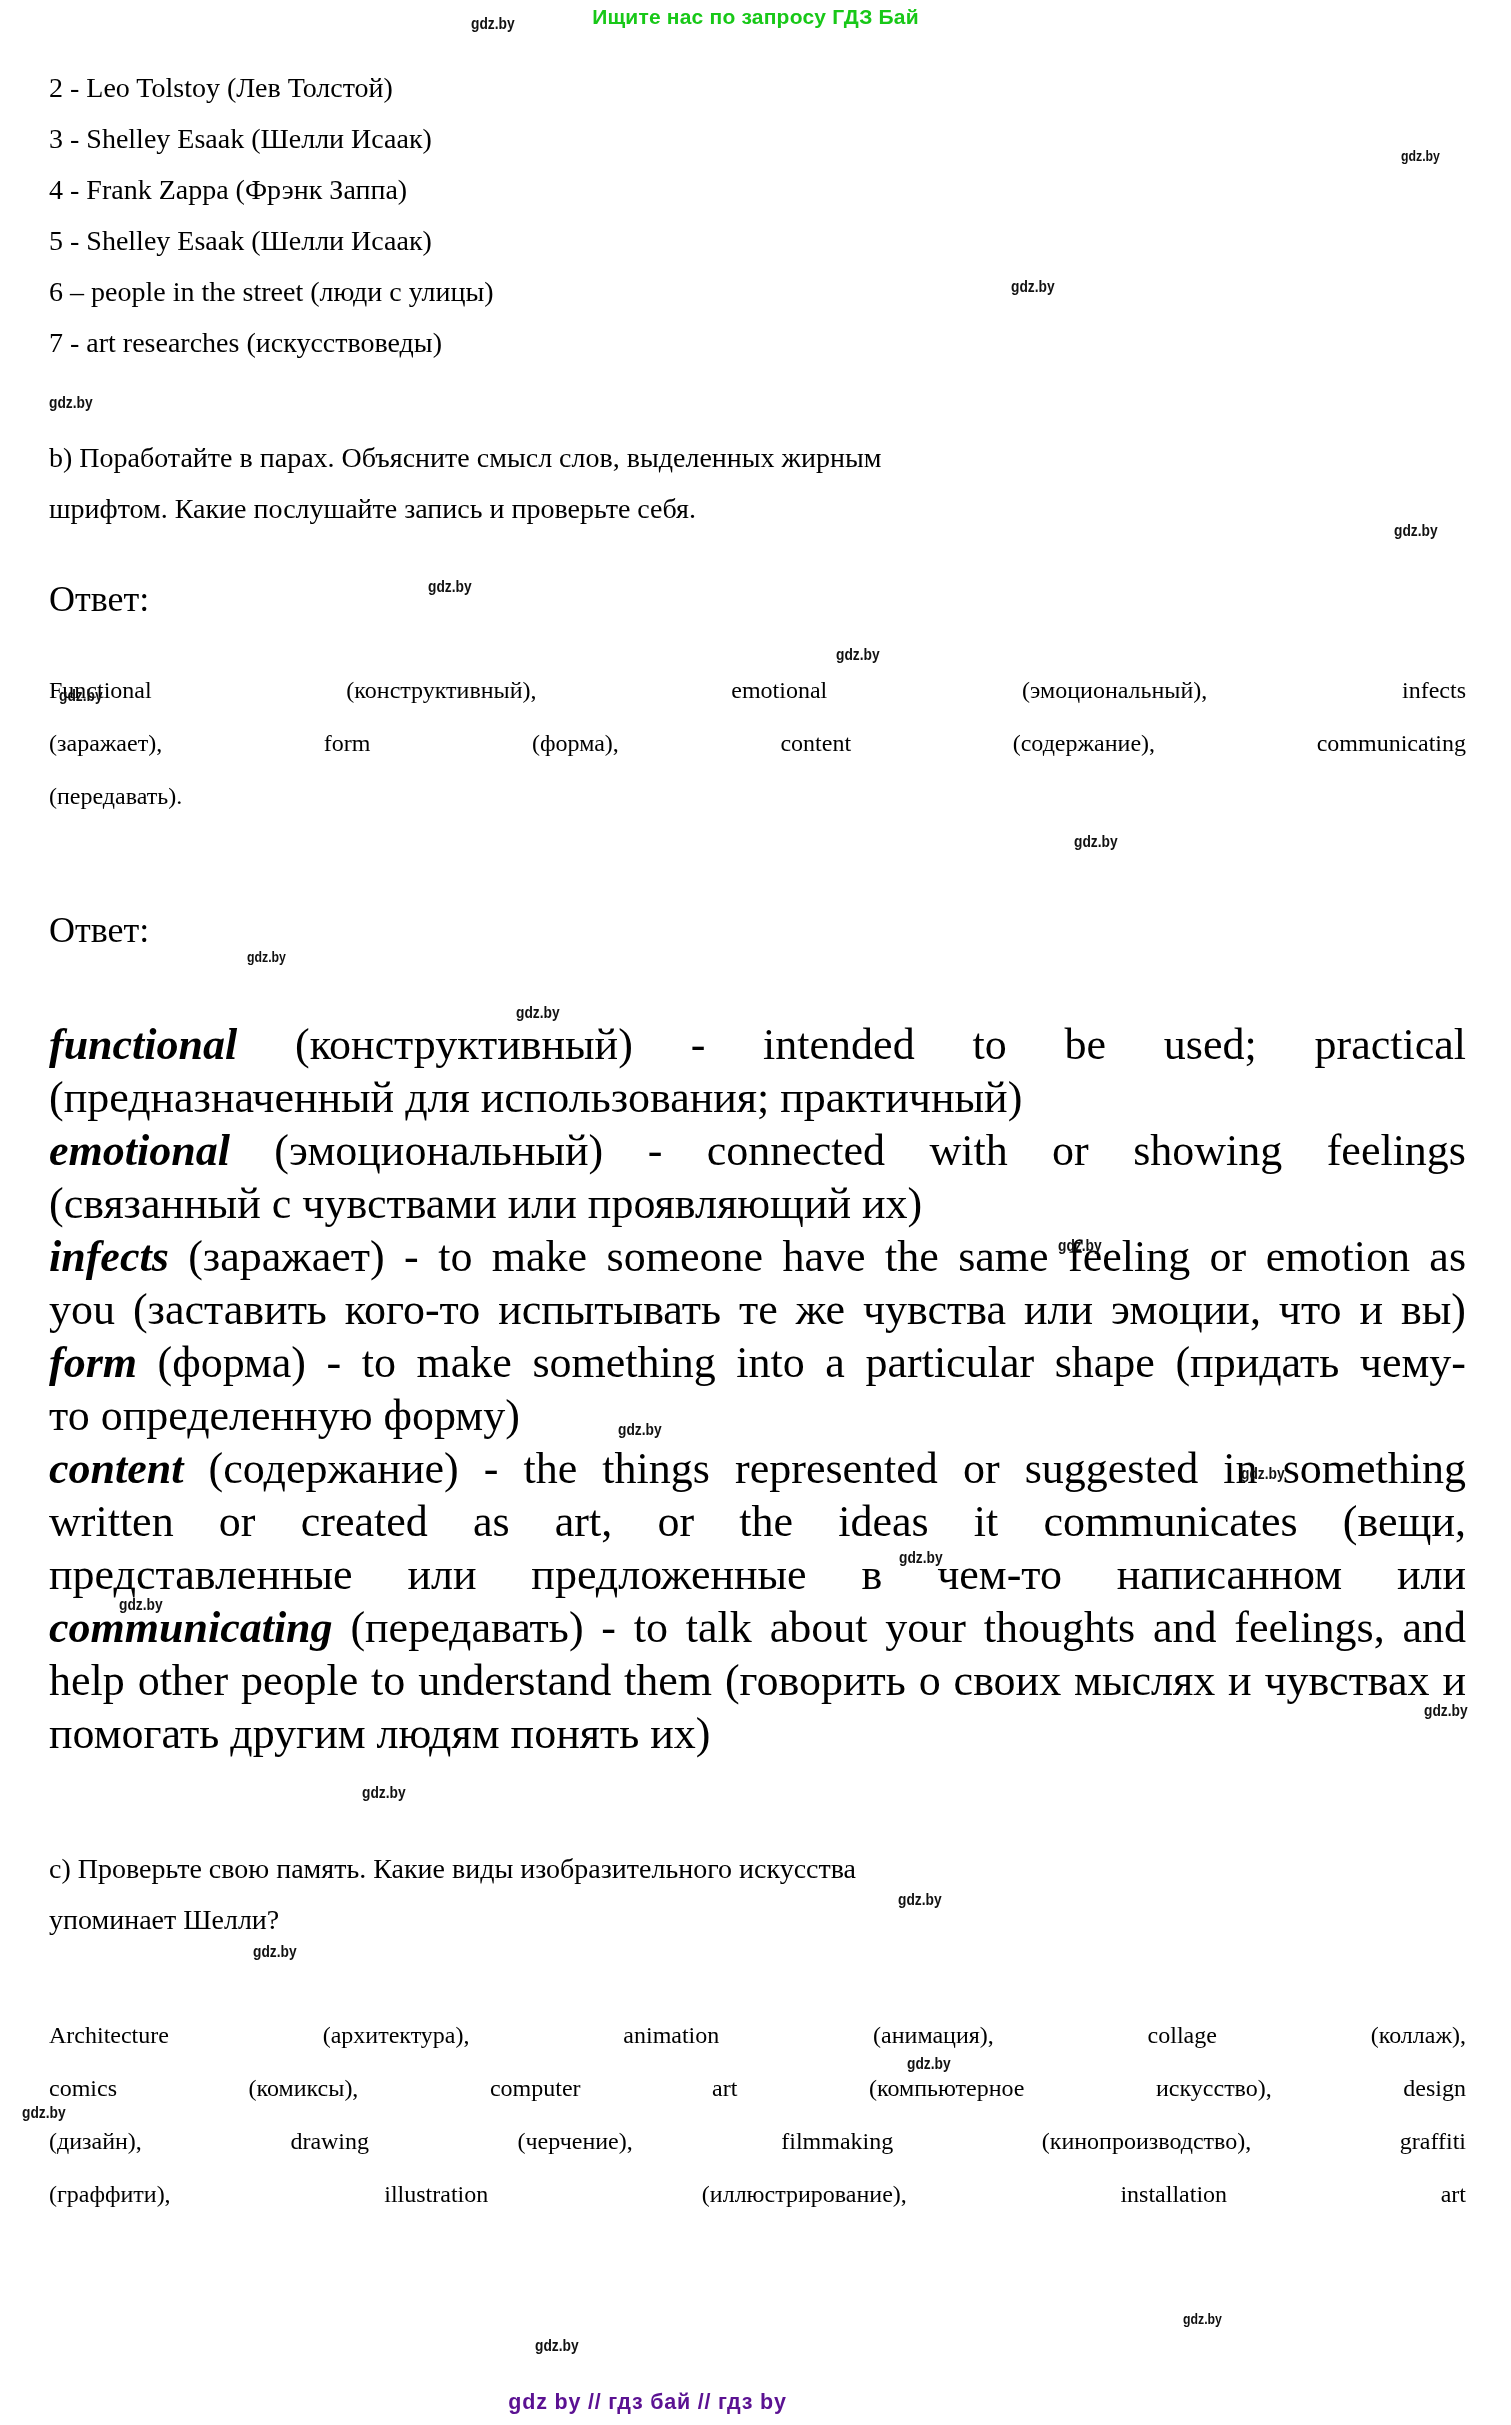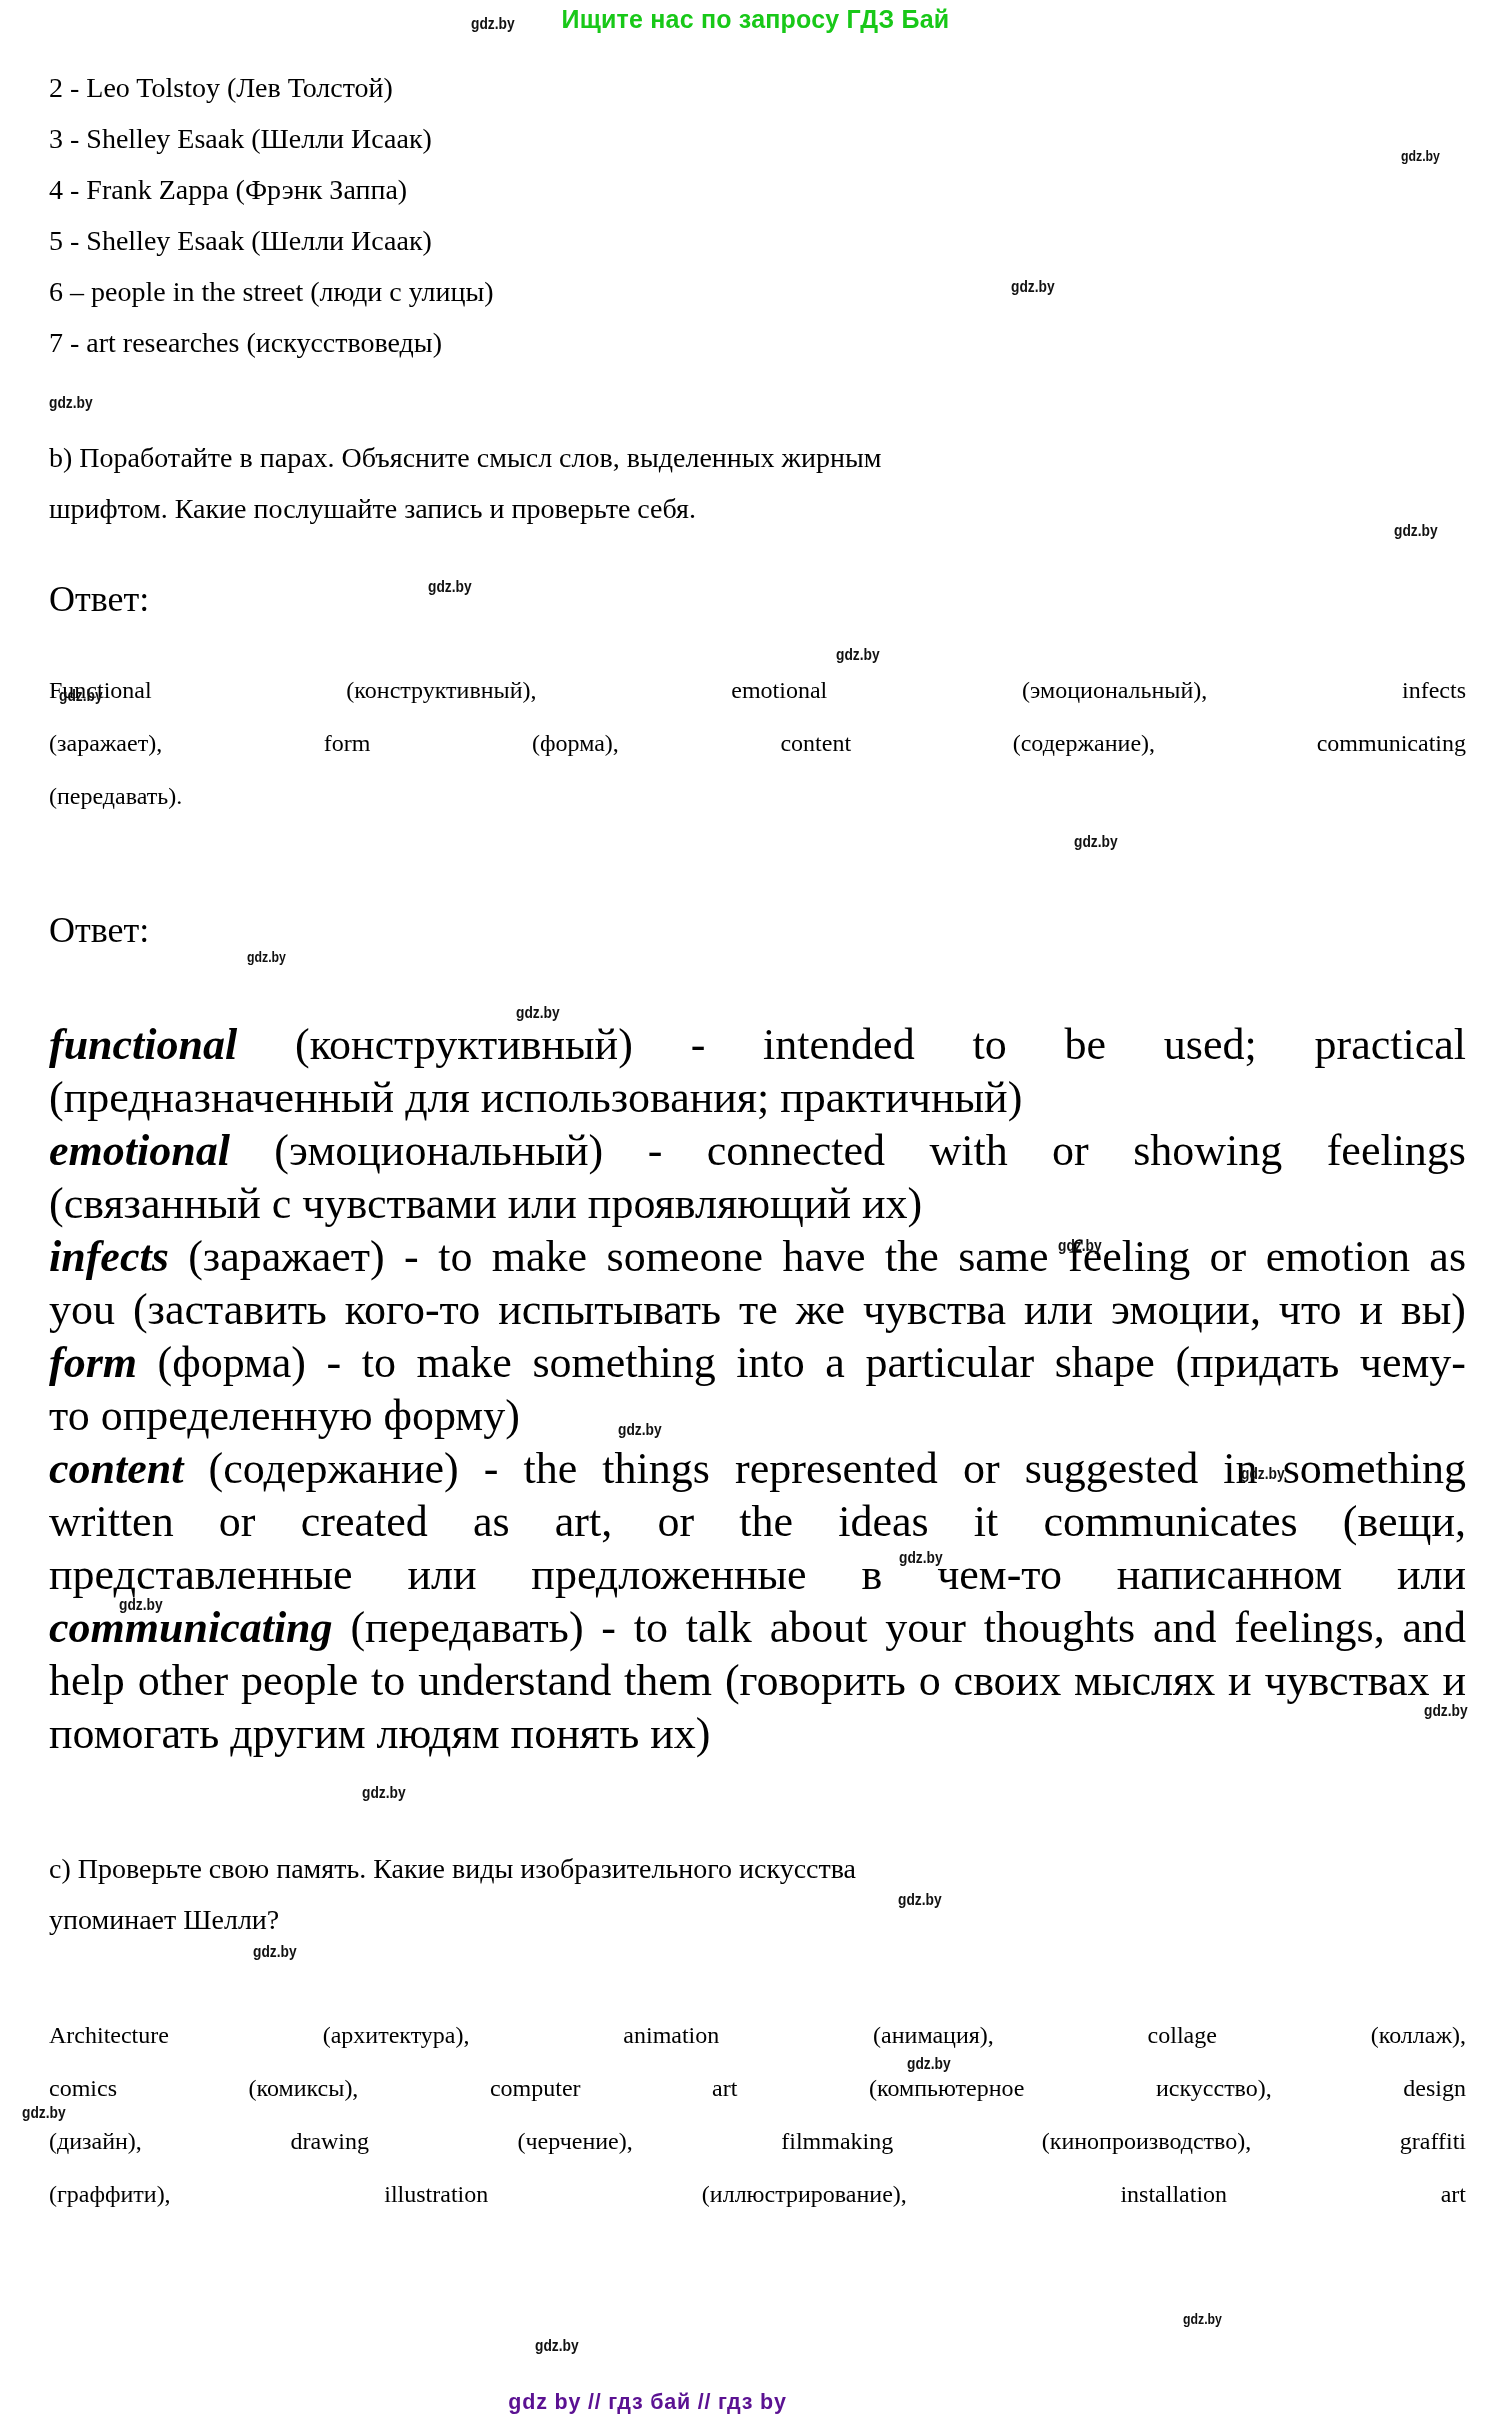--- a/index.html
+++ b/index.html
@@ -25,21 +25,21 @@
 
   
   .top-banner {
     position: absolute;
     top: 4.8px;
     left: 0;
     width: 1511px;
     text-align: center;
     font-family: "Liberation Sans", "DejaVu Sans", sans-serif;
     font-weight: bold;
-    font-size: 25px;
+    font-size: 21px;
     color: #18c818;
     letter-spacing: 0.2px;
     white-space: nowrap;
   }
 
   
   .bottom-banner {
     position: absolute;
     bottom: 11px;
     left: 0;

